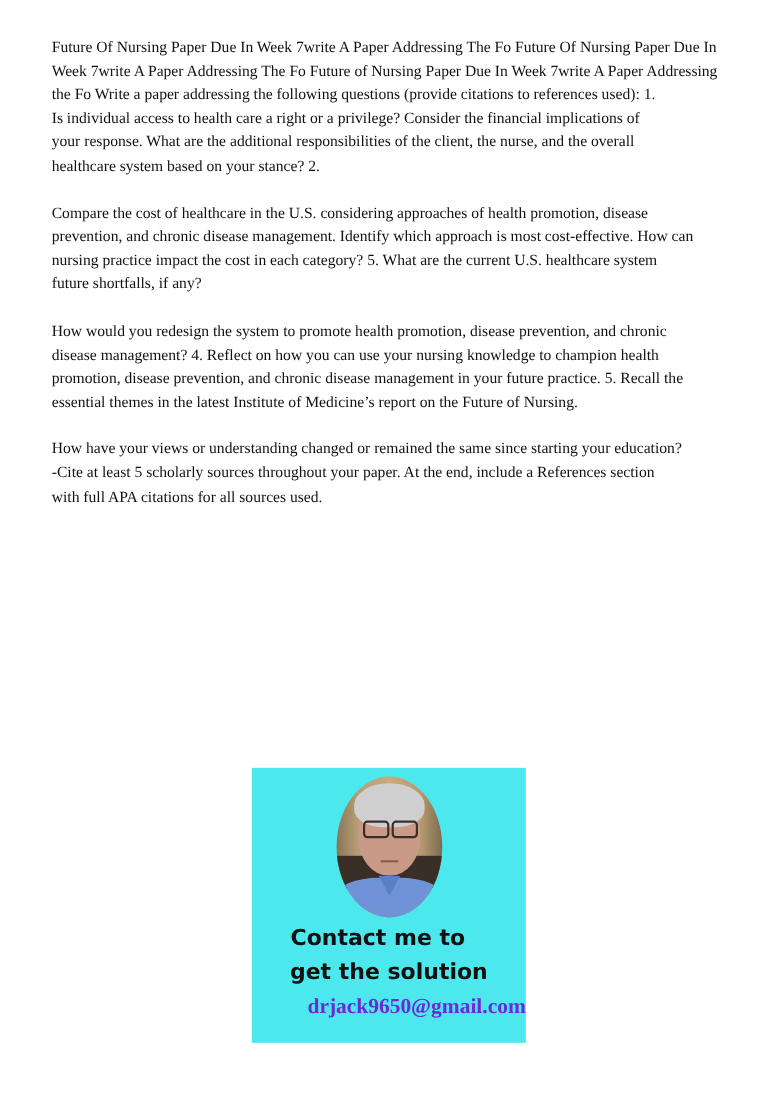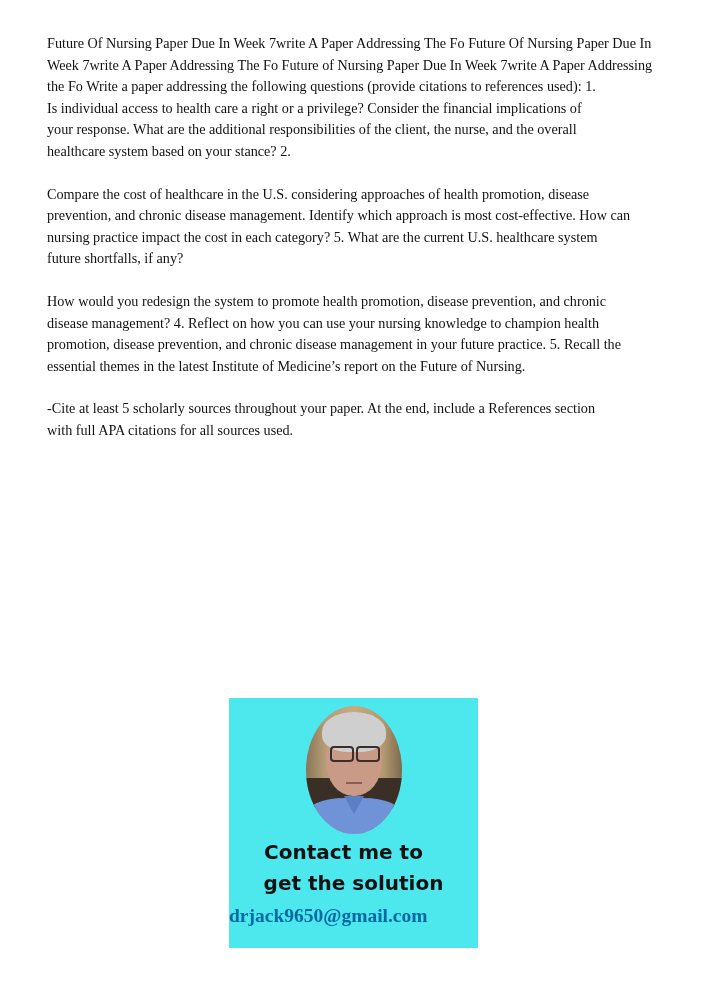--- a/index.html
+++ b/index.html
@@ -93,26 +93,26 @@
     line-height: 30px;
     color: #111111;
   }
   .promo-headline.l1 { top: 139px; padding-left: 0px; left: -10px; }
   .promo-headline.l2 { top: 170px; }
   .promo-email {
     position: absolute;
     left: 0;
     width: 249px;
     top: 204px;
-    text-align: left;
+    text-align: right;
     font-family: "Liberation Serif", "DejaVu Serif", serif;
     font-weight: bold;
     font-size: 19.5px;
     line-height: 28px;
-    color: #0369a1;
+    color: #6d28d9;
   }
 </style>
 </head>
 <body>
 
 <div class="page-text">
   <p class="para">
     <span class="line">Future Of Nursing Paper Due In Week 7write A Paper Addressing The Fo Future Of Nursing Paper Due In</span>
     <span class="line">Week 7write A Paper Addressing The Fo Future of Nursing Paper Due In Week 7write A Paper Addressing</span>
     <span class="line">the Fo Write a paper addressing the following questions (provide citations to references used): 1.</span>
@@ -126,20 +126,21 @@
     <span class="line">nursing practice impact the cost in each category? 5. What are the current U.S. healthcare system</span>
     <span class="line">future shortfalls, if any?</span>
   </p>
   <p class="para">
     <span class="line">How would you redesign the system to promote health promotion, disease prevention, and chronic</span>
     <span class="line">disease management? 4. Reflect on how you can use your nursing knowledge to champion health</span>
     <span class="line">promotion, disease prevention, and chronic disease management in your future practice. 5. Recall the</span>
     <span class="line">essential themes in the latest Institute of Medicine’s report on the Future of Nursing.</span>
   </p>
   <p class="para">
+    <span class="line">How have your views or understanding changed or remained the same since starting your education?</span>
     <span class="line">-Cite at least 5 scholarly sources throughout your paper. At the end, include a References section</span>
     <span class="line">with full APA citations for all sources used.</span>
   </p>
 </div>
 
 <div class="promo" style="background: rgb(77, 232, 238);">
   <div class="portrait">
     <div class="dark-band"></div>
     <div class="shirt"></div>
     <div class="collar"></div>

